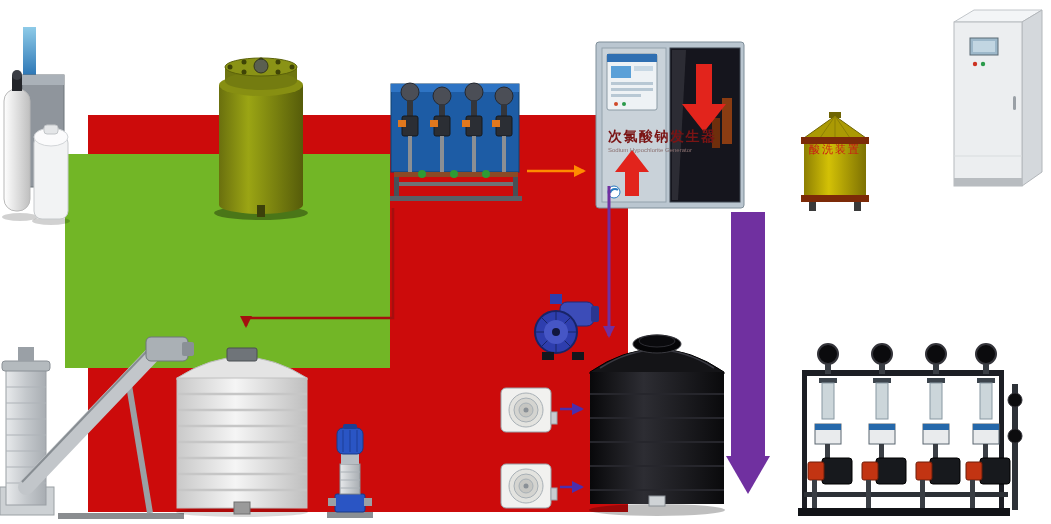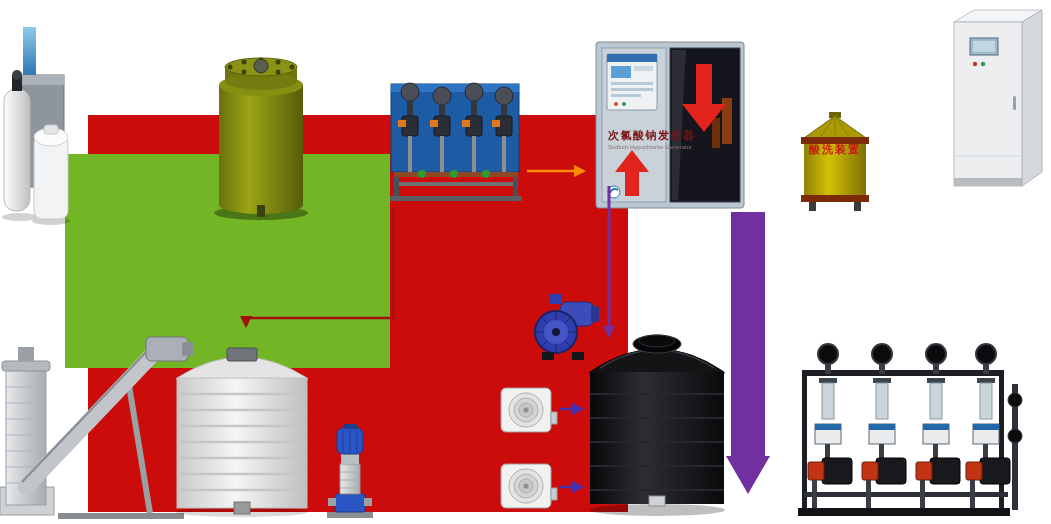--- a/index.html
+++ b/index.html
@@ -4,23 +4,23 @@
 <style>
   html,body{margin:0;padding:0;background:#ffffff;font-family:"Liberation Sans",sans-serif;}
   #canvas{position:relative;width:1051px;height:524px;background:#ffffff;overflow:hidden;}
   .zone{position:absolute;z-index:1;}
   .zone-red{left:88px;top:115px;width:540px;height:397px;background:#cc0b0b;}
   .zone-green{left:65px;top:154px;width:325px;height:214px;background:#72b626;}
   .equip{position:absolute;z-index:3;}
   .arrows{position:absolute;left:0;top:0;width:1051px;height:524px;z-index:5;pointer-events:none;}
   .lbl{position:absolute;z-index:6;pointer-events:none;}
   .gen-lbl{left:608px;top:128px;width:140px;}
-  .gen-title{font-size:11px;font-weight:bold;color:#7a1414;letter-spacing:1.5px;white-space:nowrap;}
+  .gen-title{font-size:14px;font-weight:bold;color:#7a1414;letter-spacing:1.5px;white-space:nowrap;}
   .gen-sub{font-size:6px;color:#8a7070;margin-top:1px;white-space:nowrap;}
-  .acid-lbl{left:798px;top:142px;width:74px;text-align:center;font-size:11px;font-weight:bold;color:#cc1616;letter-spacing:2px;}
+  .acid-lbl{left:798px;top:142px;width:74px;text-align:center;font-size:11px;font-weight:normal;color:#cc1616;letter-spacing:2px;}
   .blue-marker{left:23px;top:27px;width:13px;height:50px;background:linear-gradient(180deg,#8ecbe8,#2a74b4);z-index:3;position:absolute;}
 </style>
 </head>
 <body>
 
 <div id="canvas">
 
   <div class="zone zone-red"></div>
   <div class="zone zone-green"></div>
 

